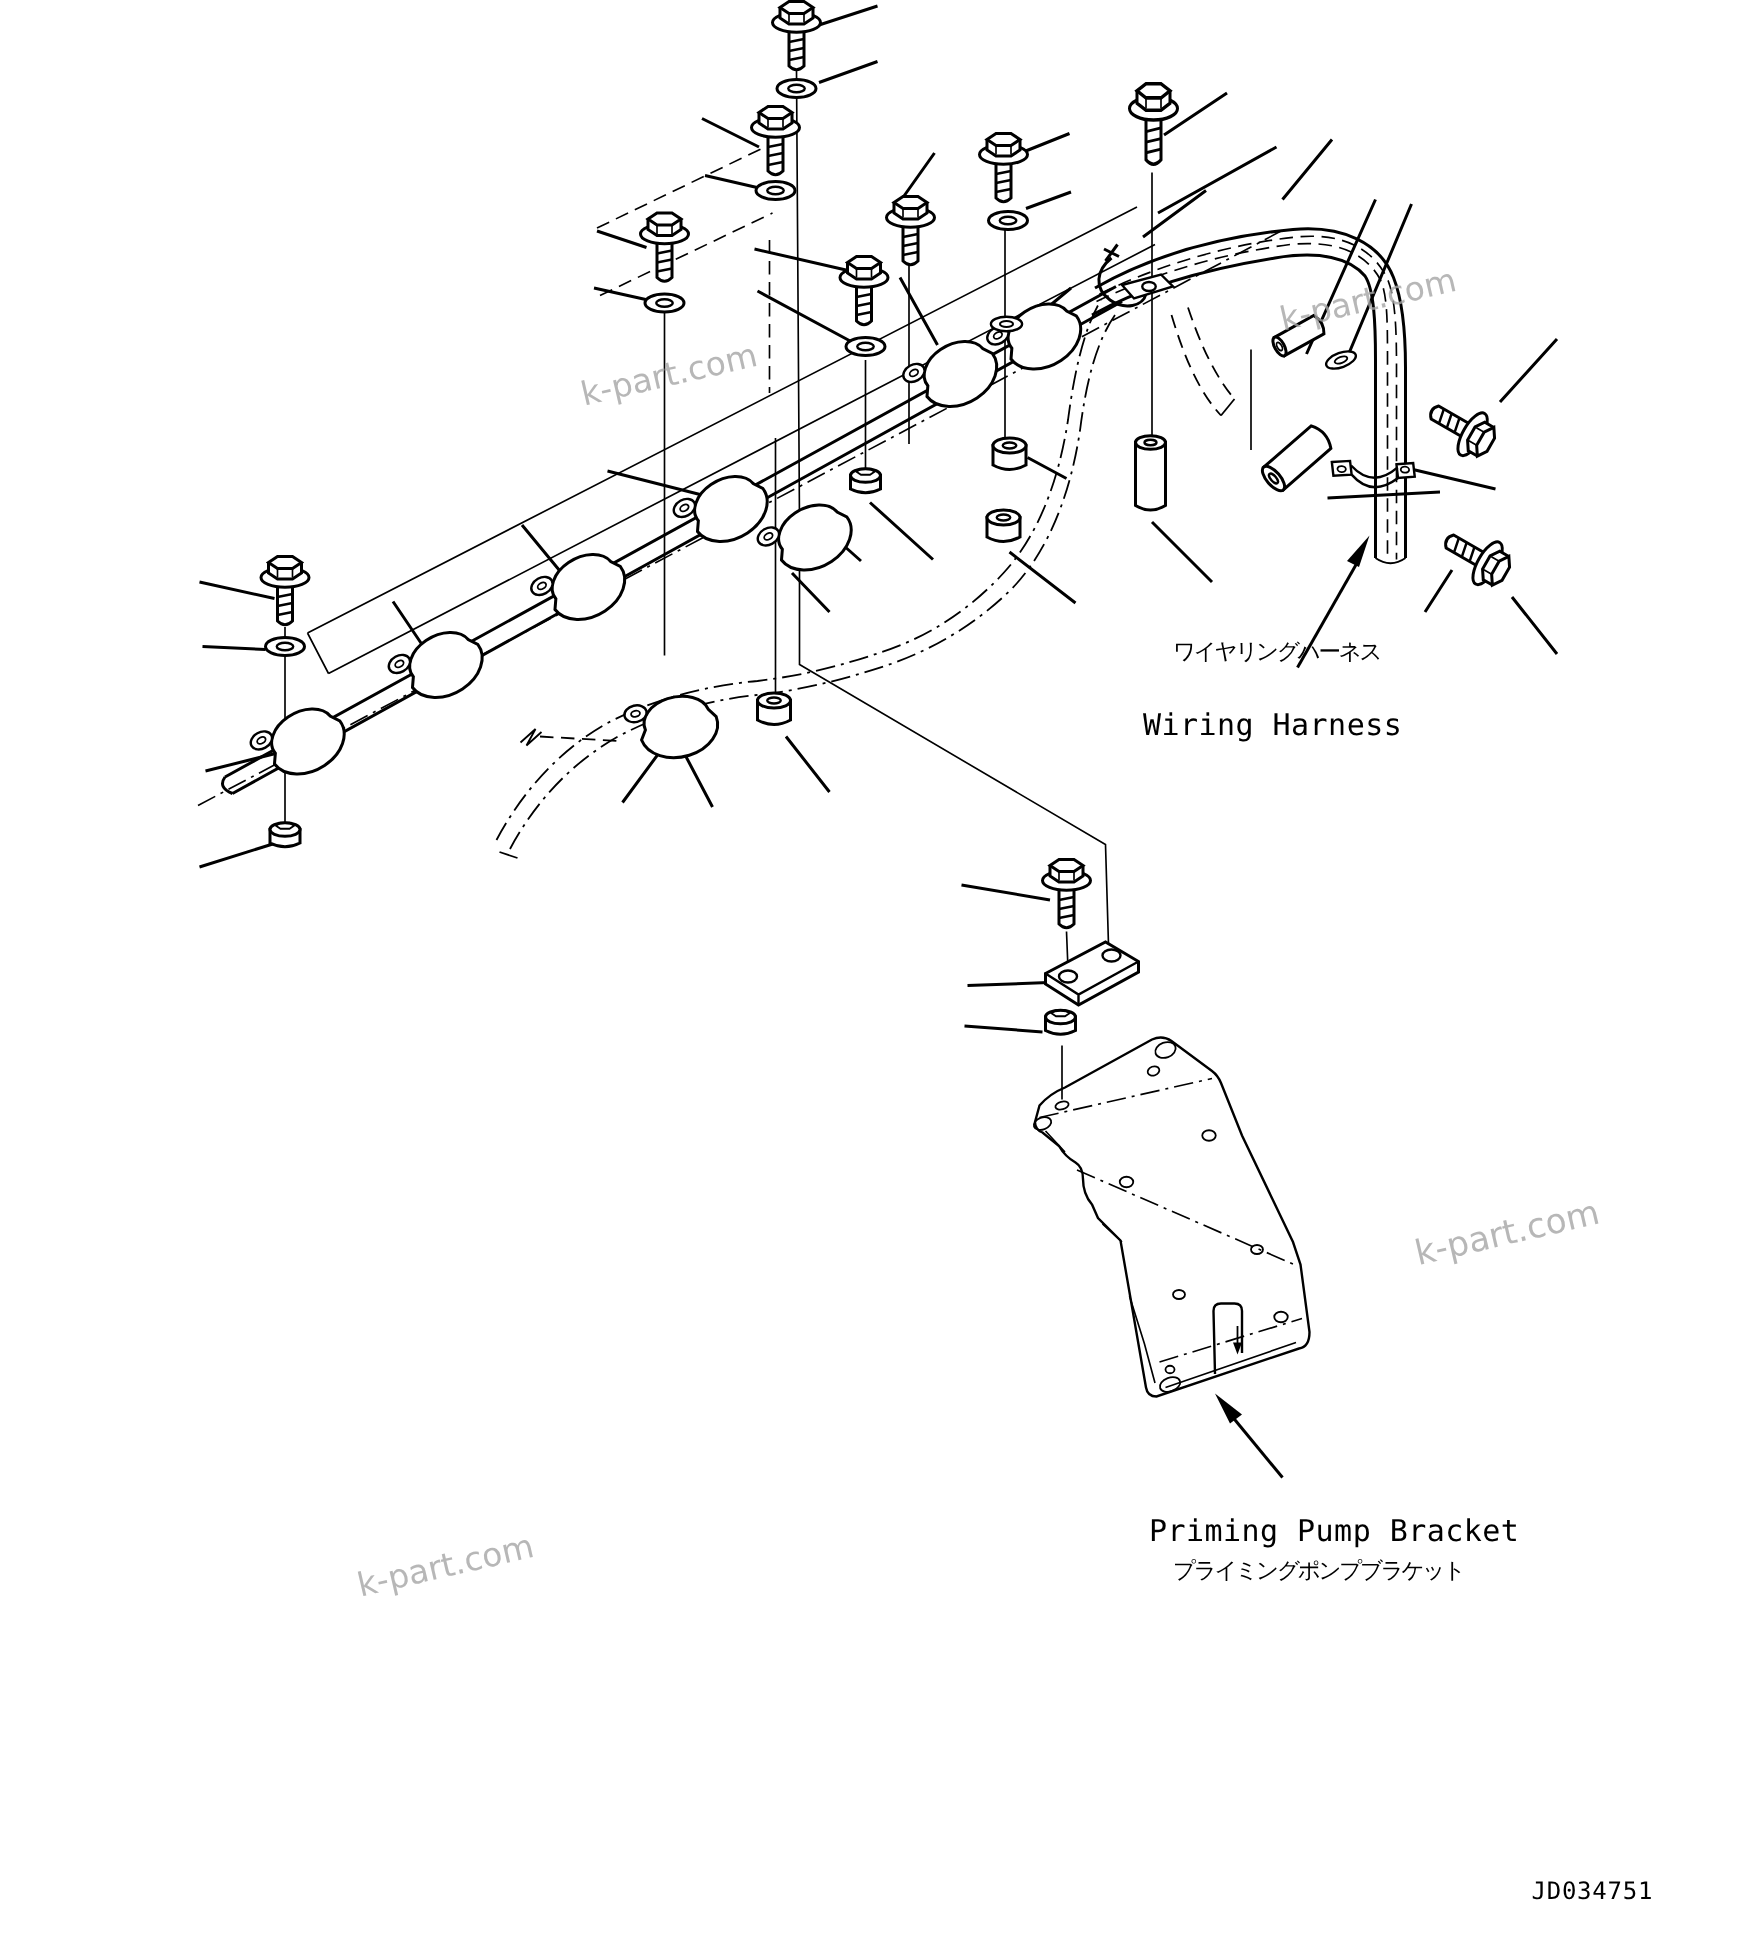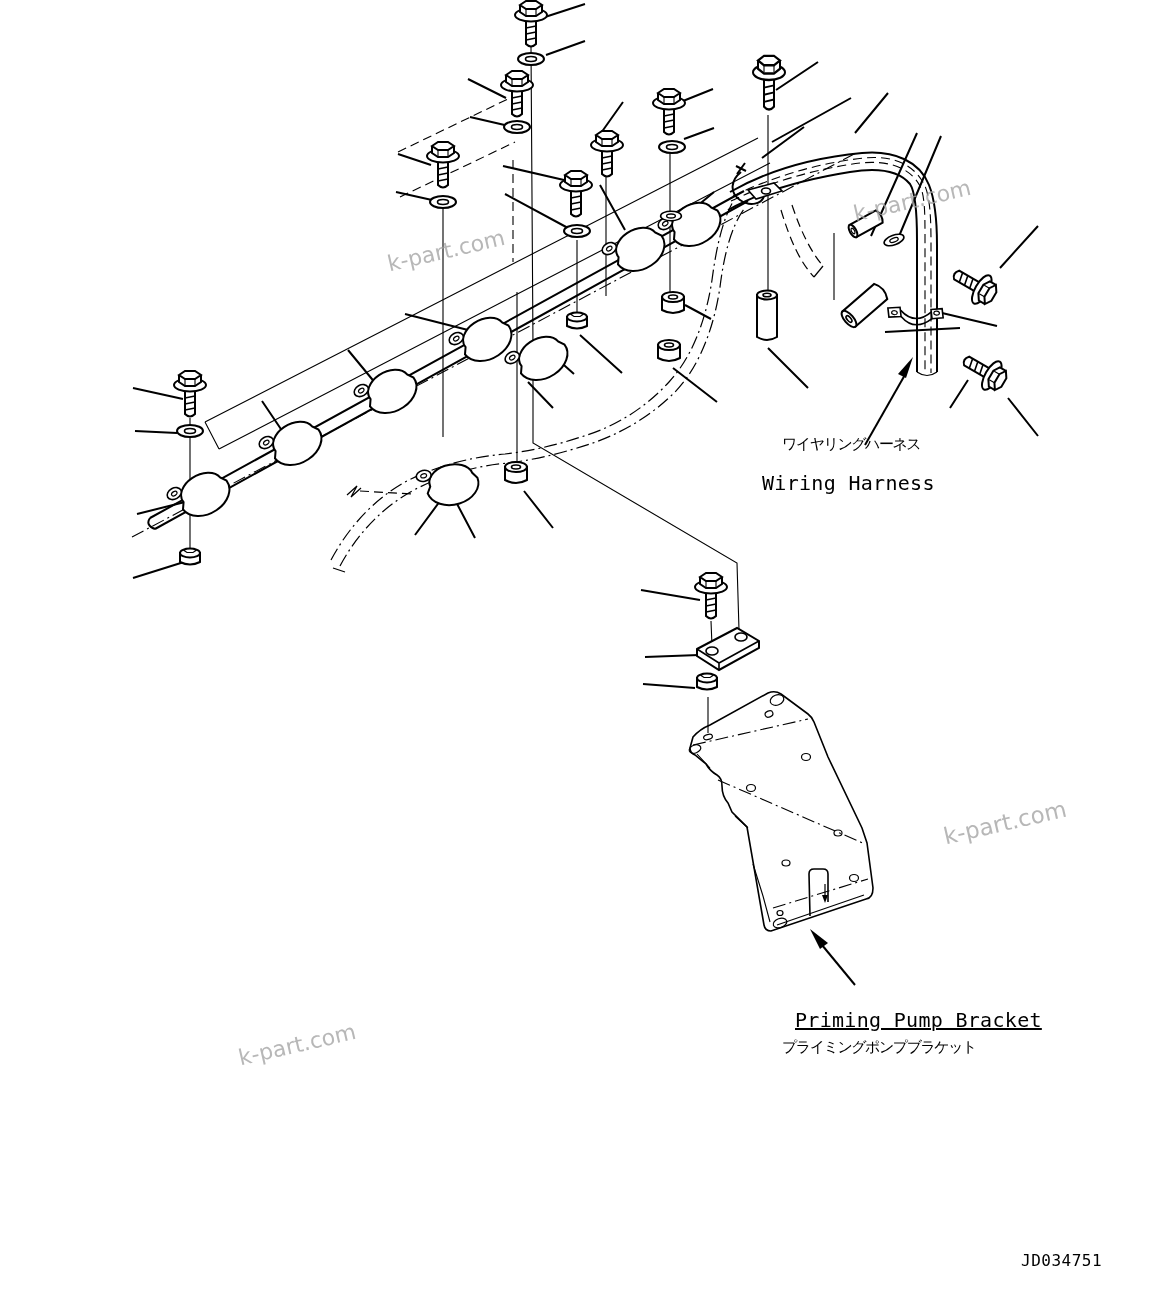--- a/index.html
+++ b/index.html
@@ -225,24 +225,24 @@
   <g>
     <path class="s2" d="M865,445 L906,373"></path>
     <polygon class="blk" points="913,357 906,378 898,374"></polygon>
   </g>
   <g>
     <path class="s2" d="M855,985 L822,945"></path>
     <polygon class="blk" points="810,929 828,943 820,949"></polygon>
   </g>
 </svg>
 
-  <div class="lbl lbl-jp" style="left:782px;top:437px;text-align:center;">ワイヤリングハーネス</div>
+  <div class="lbl lbl-jp" style="left:782px;top:427px;text-align:center;">ワイヤリングハーネス</div>
   <div class="lbl lbl-en" style="left:762px;top:473px;">Wiring Harness</div>
   <div class="lbl lbl-jp" style="left:782px;top:1040px;">プライミングポンプブラケット</div>
-  <div class="lbl lbl-en" style="left:795px;top:1010px;text-decoration:underline;">Priming Pump Bracket</div>
+  <div class="lbl lbl-en" style="left:766px;top:1010px;">Priming Pump Bracket</div>
   <div class="lbl lbl-num" style="left:1021px;top:1253px;text-align:right;">JD034751</div>
 
   <div class="wm" style="left:385px;top:252px;">k-part.com</div>
   <div class="wm" style="left:851px;top:202px;">k-part.com</div>
   <div class="wm" style="left:941px;top:824px;font-size:23px;">k-part.com</div>
   <div class="wm" style="left:236px;top:1046px;">k-part.com</div>
 
 </div>
 
 </body></html>

